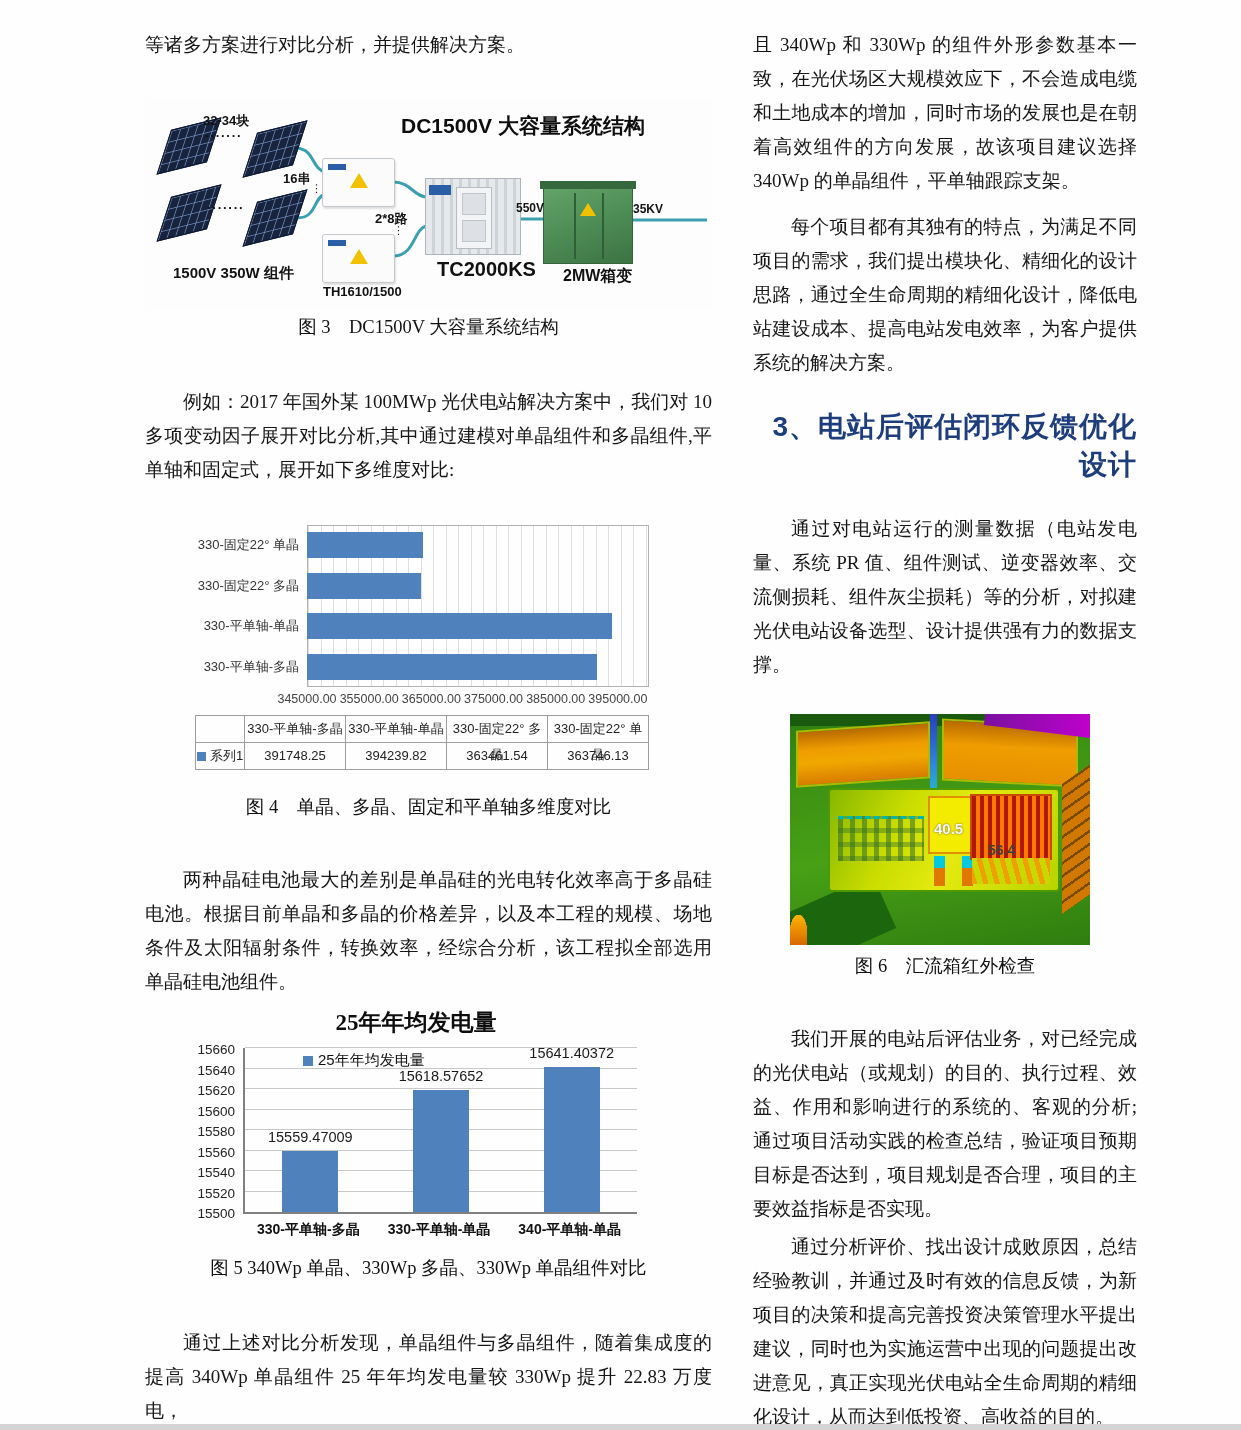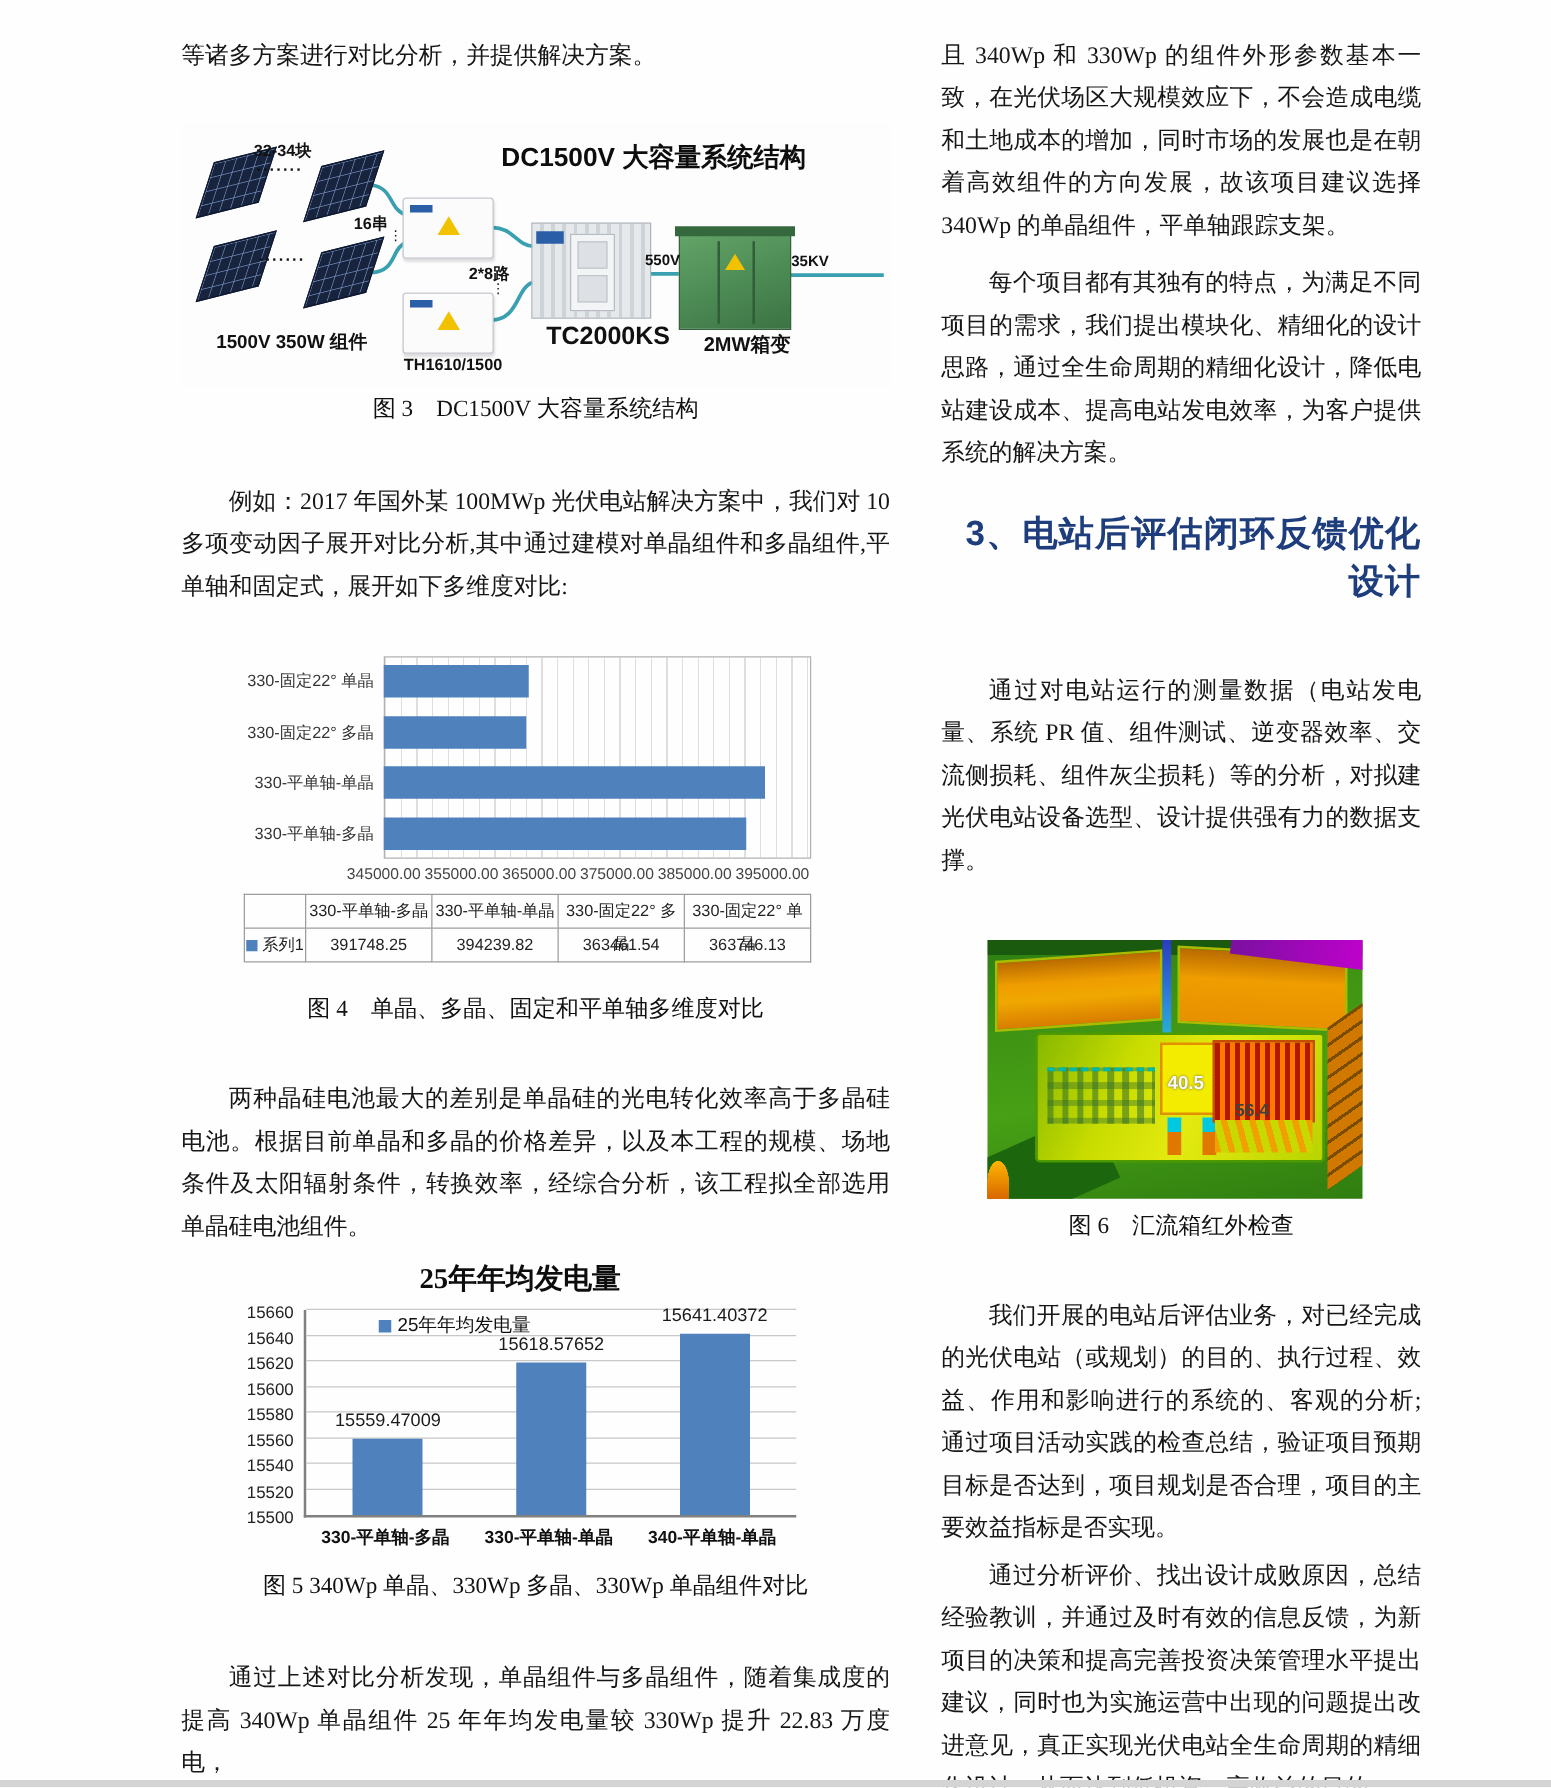--- a/index.html
+++ b/index.html
@@ -74,21 +74,21 @@
   .f5slots{position:absolute;left:0;right:0;top:0;bottom:0;display:flex;z-index:2;}
   .f5slot{flex:1;position:relative;}
   .f5bar{position:absolute;bottom:0;left:50%;transform:translateX(-50%);width:56px;background:#4f81bd;}
   .f5dlabel{position:absolute;left:50%;transform:translateX(-50%);white-space:nowrap;font-size:14.5px;color:#1a1a1a;}
   .f5legend{position:absolute;left:58px;top:3px;z-index:3;font-size:15px;color:#111;display:flex;align-items:center;}
   .f5sq{display:inline-block;width:10px;height:10px;background:#4f81bd;margin-right:5px;}
   .f5cats{display:flex;margin-left:48px;margin-right:2px;}
   .f5cat{flex:1;text-align:center;font-weight:bold;font-size:14px;color:#111;padding-top:7px;}
 
   
-  .thermal{position:relative;width:300px;height:207px;margin-left:37px;margin-top:46px;overflow:hidden;
+  .thermal{position:relative;width:300px;height:231px;margin-left:37px;margin-top:32px;overflow:hidden;
     background:linear-gradient(170deg,#2c7e12 0%,#3f9413 30%,#47a015 55%,#2f7d10 100%);text-align:center;}
   .t-topdark{position:absolute;left:0;top:0;right:0;height:12px;background:#1a5a0e;}
   .t-panelL{position:absolute;left:6px;top:12px;width:130px;height:53px;transform:skewY(-4deg);
     background:linear-gradient(180deg,#b86a00 0%,#ef9d00 35%,#f0a800 60%,#d87c00 100%);
     border:2px solid #aabb00;}
   .t-panelR{position:absolute;left:152px;top:8px;width:132px;height:58px;transform:skewY(3deg);
     background:linear-gradient(180deg,#b86a00 0%,#ef9d00 40%,#e89000 100%);border:2px solid #aabb00;}
   .t-purple{position:absolute;right:-10px;top:-8px;width:115px;height:26px;transform:rotate(7deg);
     background:linear-gradient(90deg,#7a10a0,#c400cf);}
   .t-blue{position:absolute;left:140px;top:0;width:7px;height:76px;
@@ -312,21 +312,21 @@
 
     <p class="body-text indent" style="margin-top:46px;">通过上述对比分析发现，单晶组件与多晶组件，随着集成度的提高 340Wp 单晶组件 25 年年均发电量较 330Wp 提升 22.83 万度电，</p>
   </div>
 
   <div class="col-right">
     <p class="body-text">且 340Wp 和 330Wp 的组件外形参数基本一致，在光伏场区大规模效应下，不会造成电缆和土地成本的增加，同时市场的发展也是在朝着高效组件的方向发展，故该项目建议选择 340Wp 的单晶组件，平单轴跟踪支架。</p>
     <p class="body-text indent" style="margin-top:12px;">每个项目都有其独有的特点，为满足不同项目的需求，我们提出模块化、精细化的设计思路，通过全生命周期的精细化设计，降低电站建设成本、提高电站发电效率，为客户提供系统的解决方案。</p>
 
     <h2 class="sec-heading">3、电站后评估闭环反馈优化设计</h2>
 
-    <p class="body-text indent" style="margin-top:52px;">通过对电站运行的测量数据（电站发电量、系统 PR 值、组件测试、逆变器效率、交流侧损耗、组件灰尘损耗）等的分析，对拟建光伏电站设备选型、设计提供强有力的数据支撑。</p>
+    <p class="body-text indent" style="margin-top:28px;">通过对电站运行的测量数据（电站发电量、系统 PR 值、组件测试、逆变器效率、交流侧损耗、组件灰尘损耗）等的分析，对拟建光伏电站设备选型、设计提供强有力的数据支撑。</p>
 
     <div class="thermal">
       <div class="t-topdark"></div>
       <div class="t-panelL"></div>
       <div class="t-panelR"></div>
       <div class="t-purple"></div>
       <div class="t-blue"></div>
       <div class="t-rightstrip"></div>
       <div class="t-bl"></div>
       <div class="t-box">

